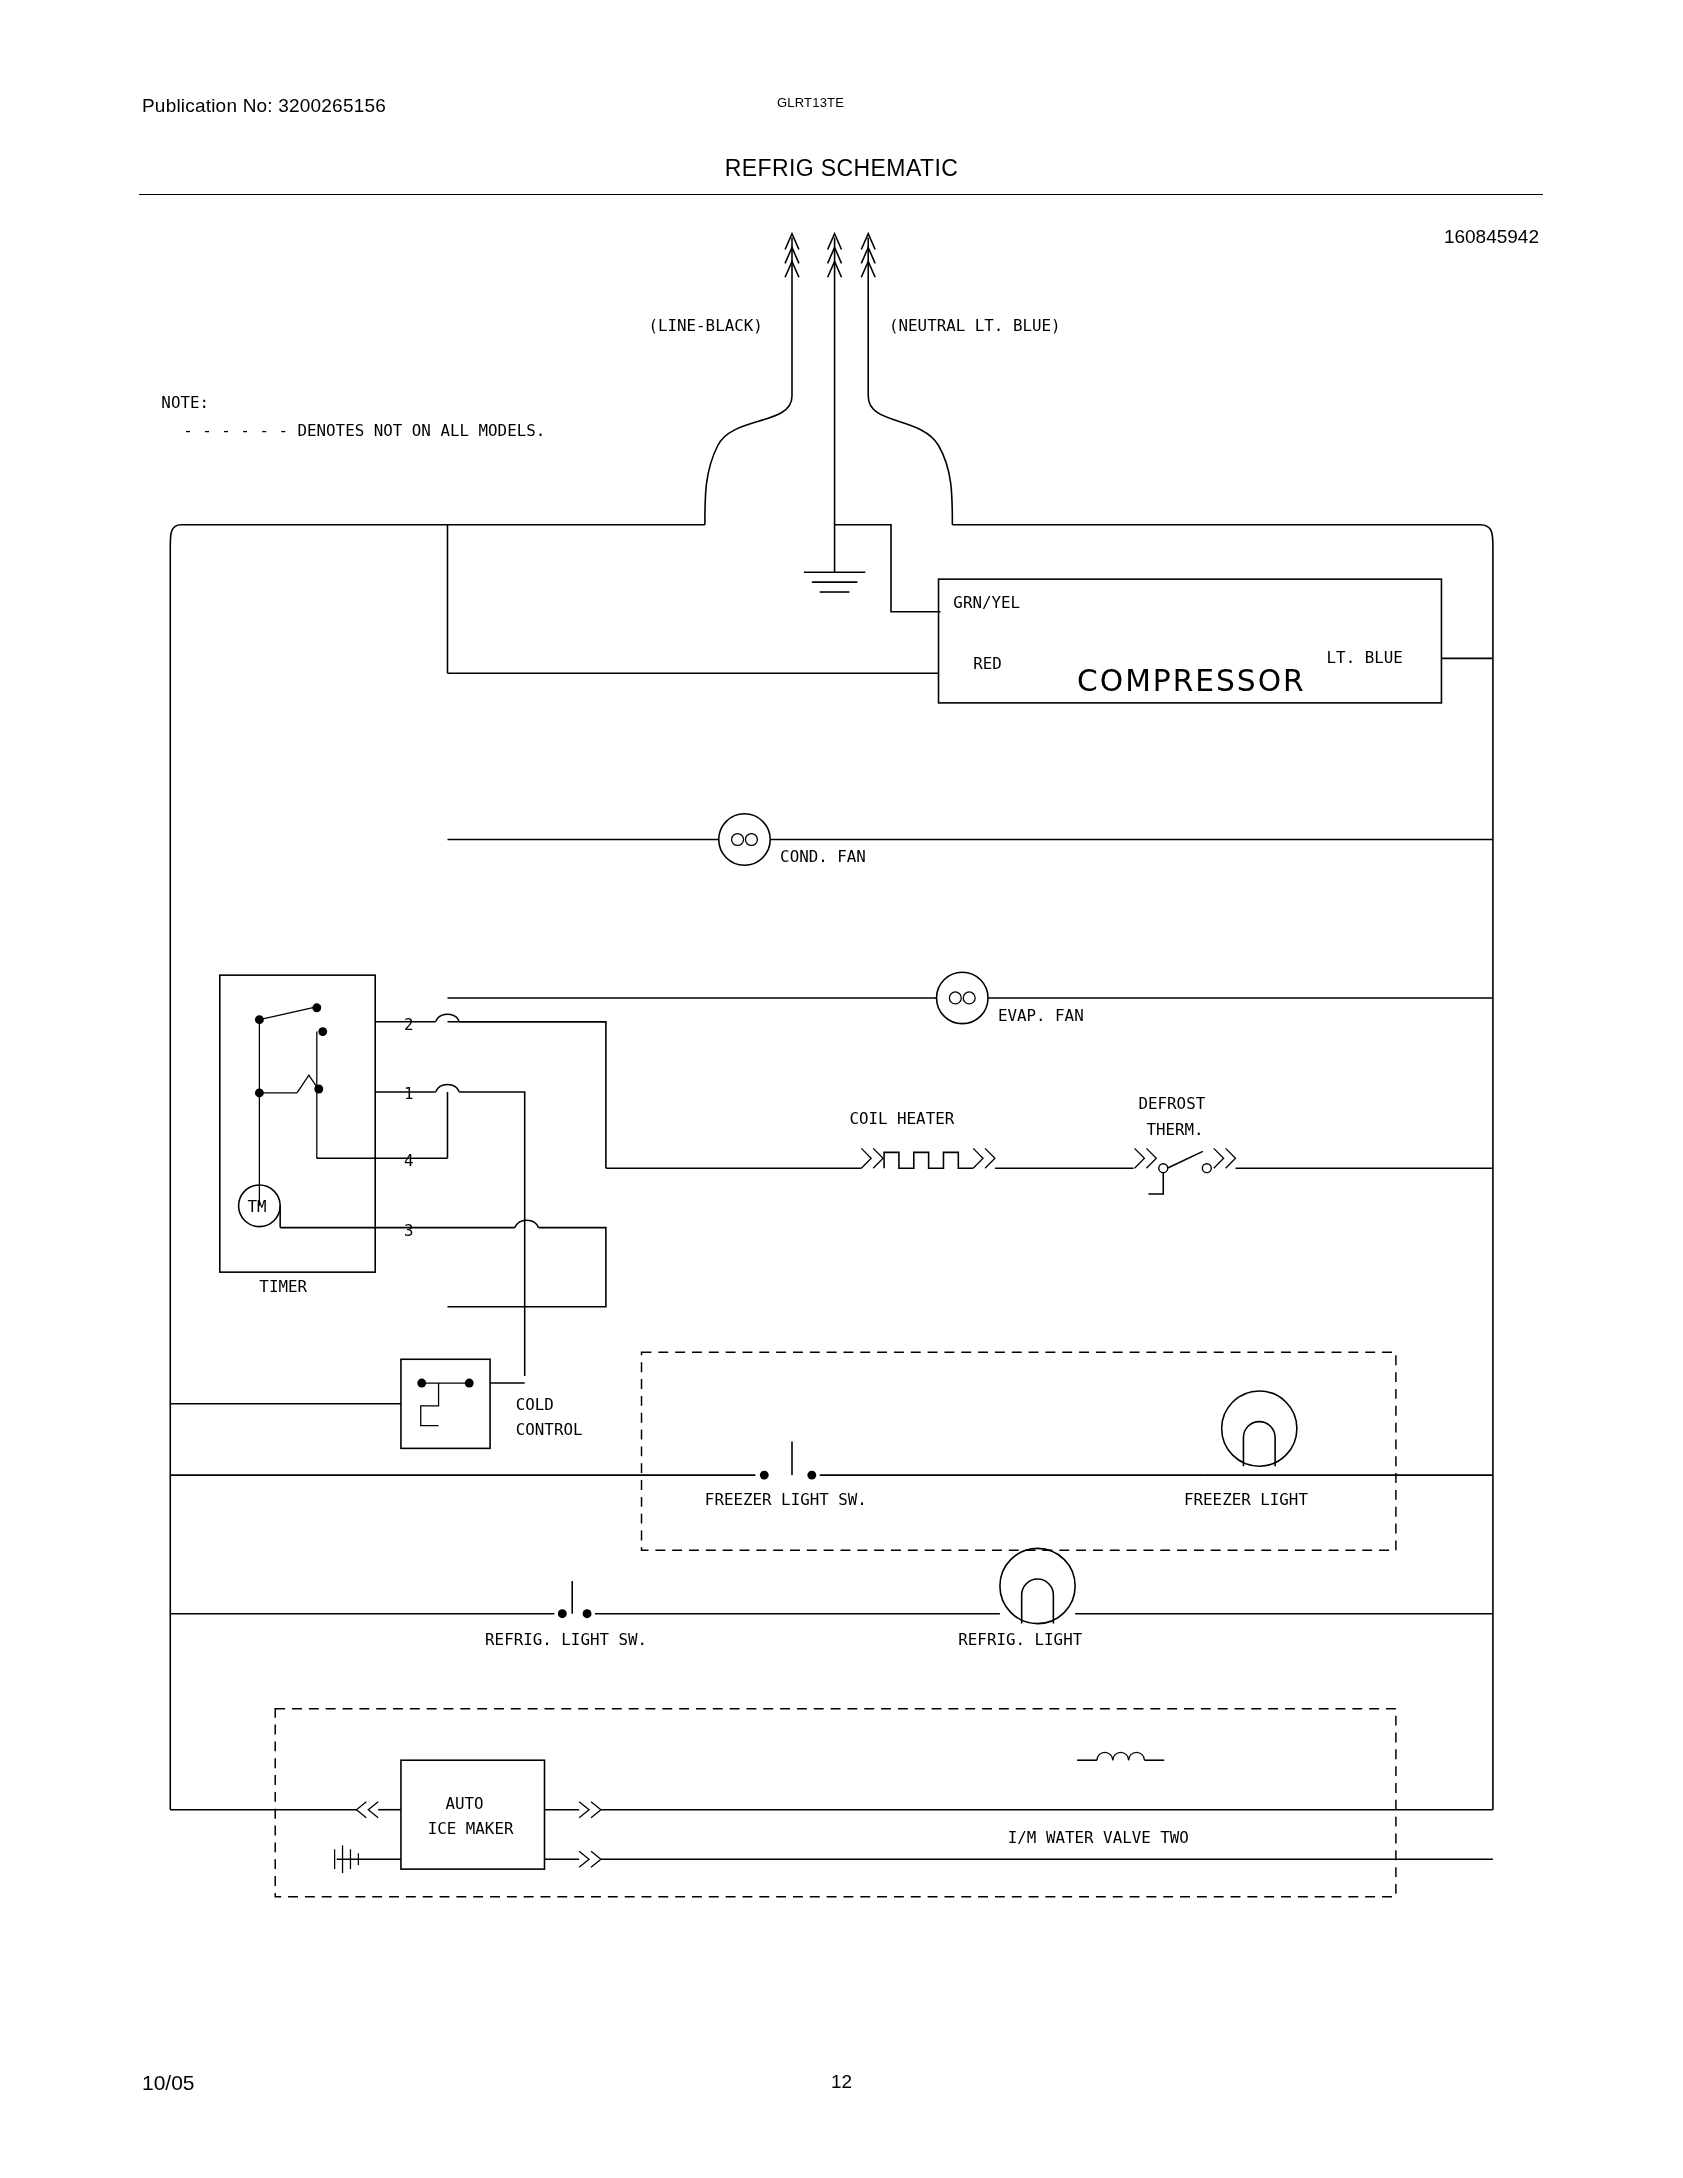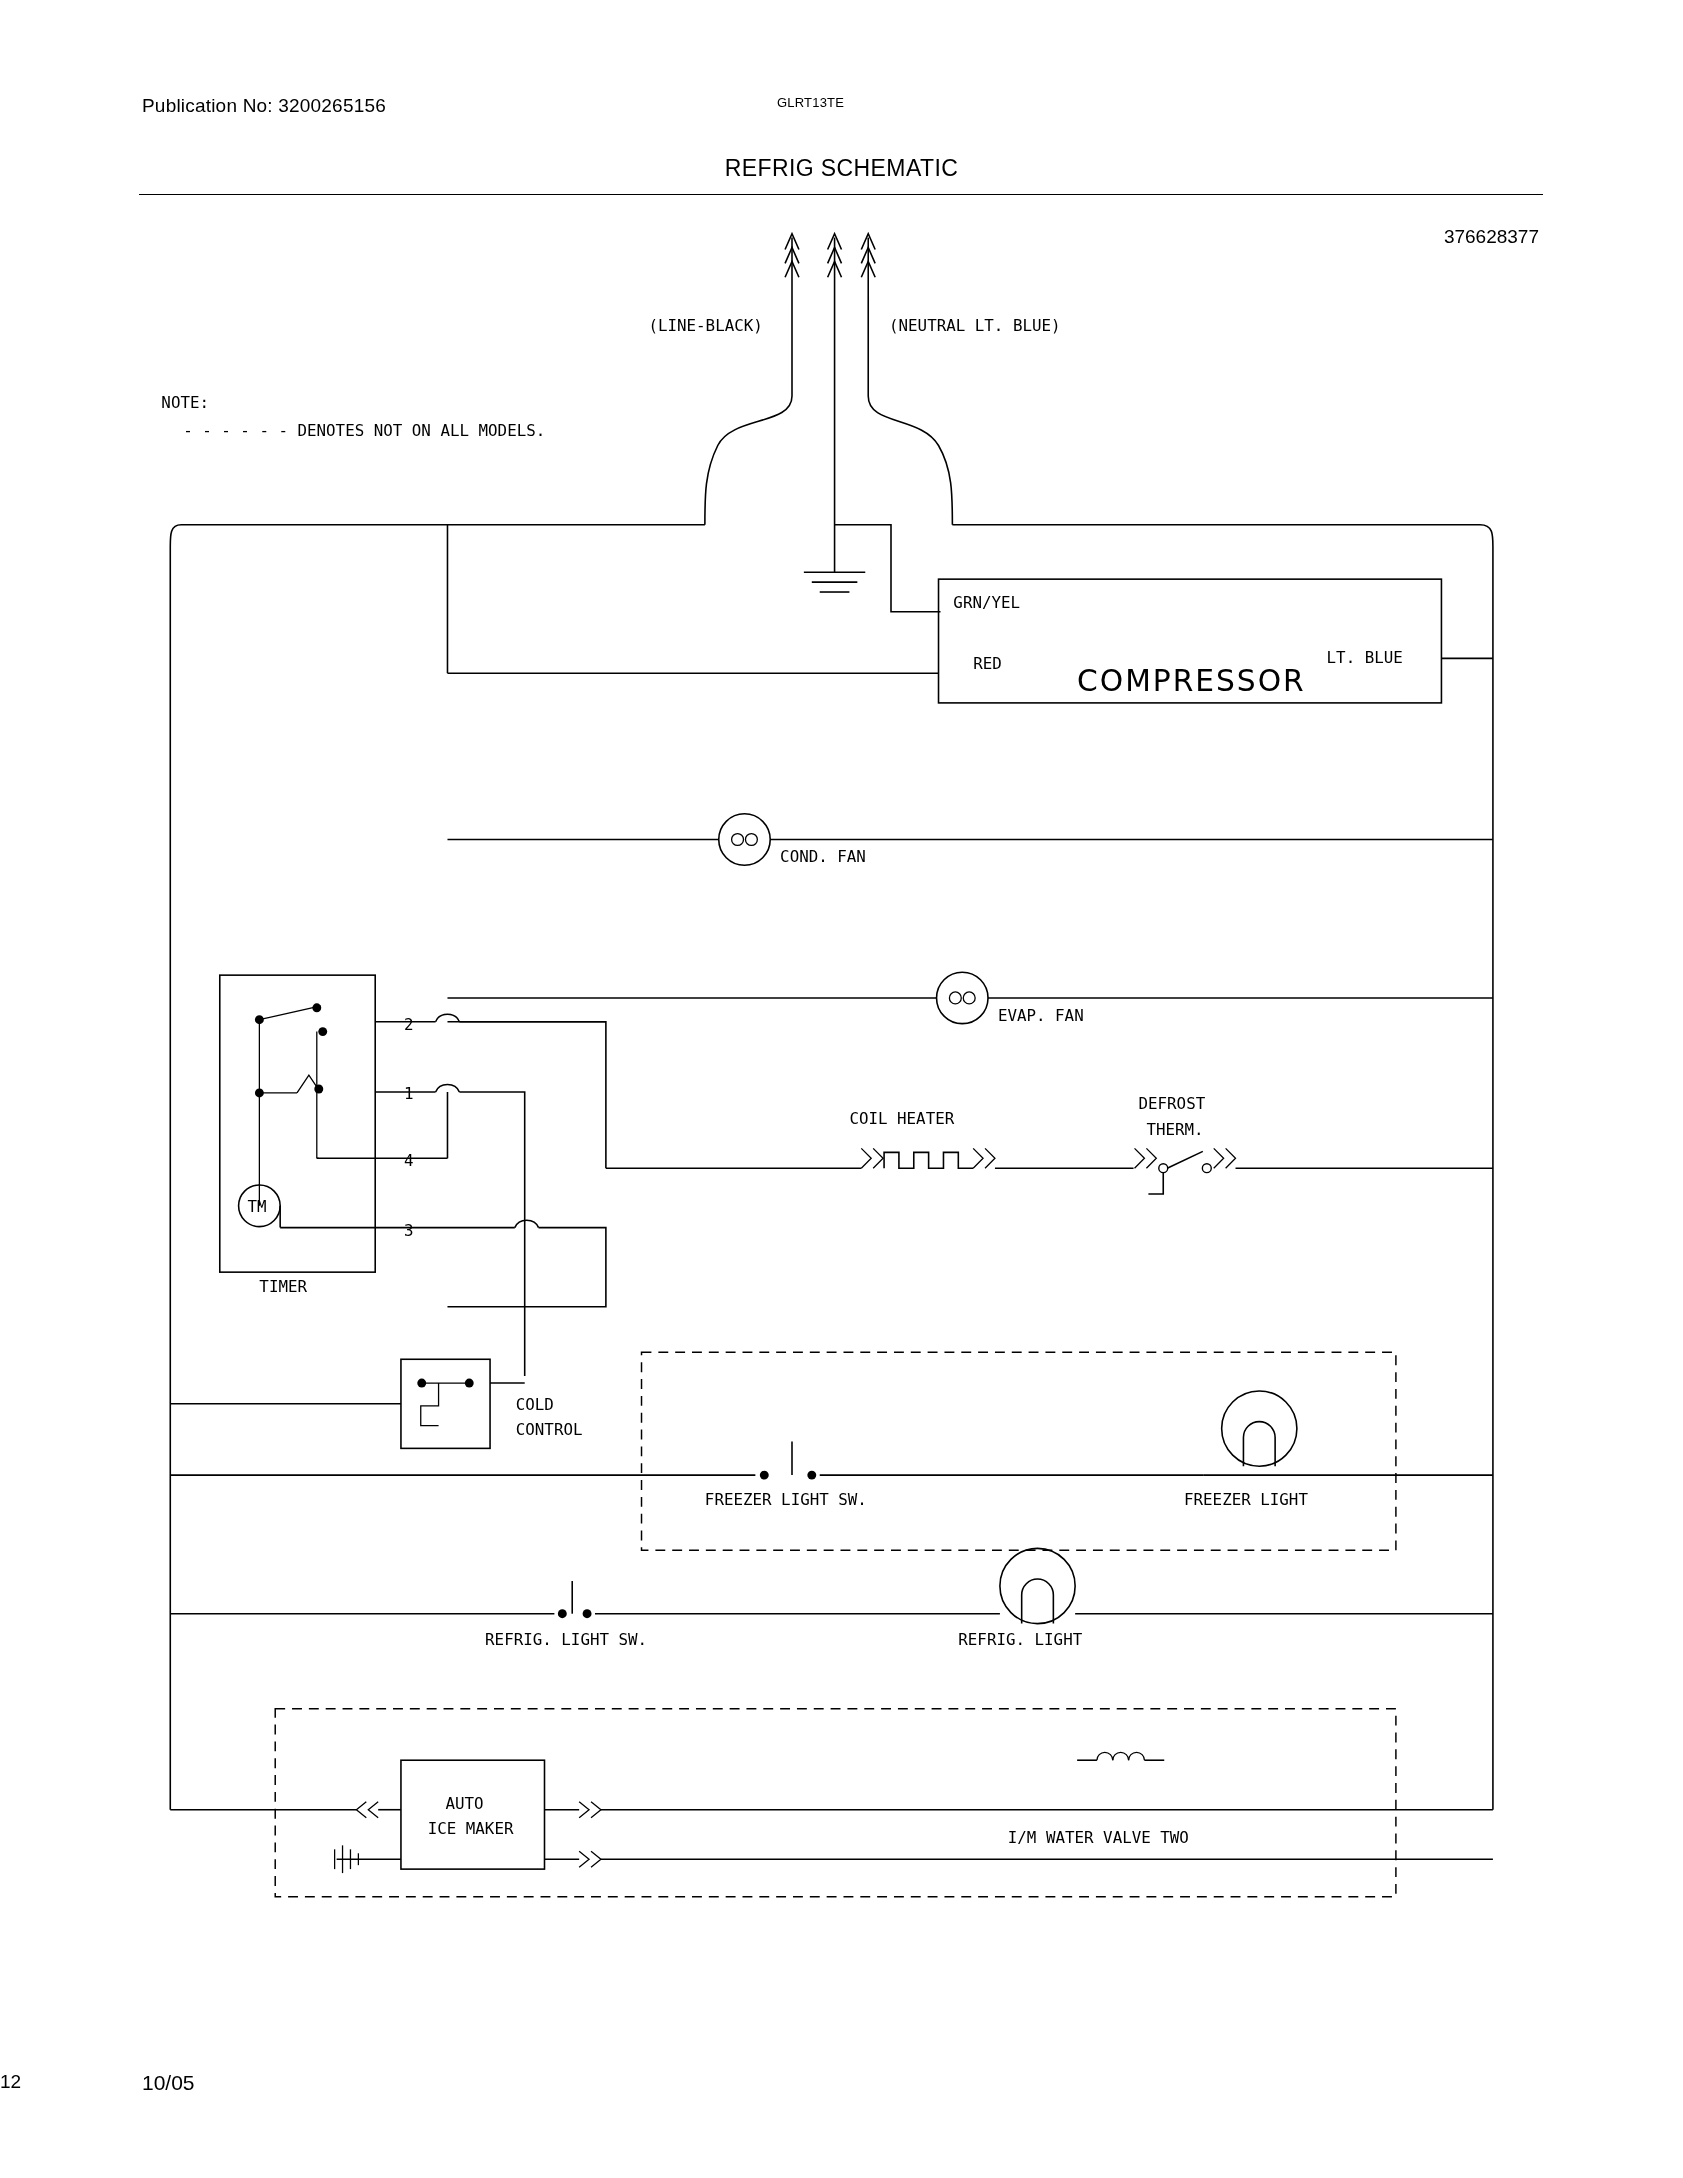--- a/index.html
+++ b/index.html
@@ -62,21 +62,21 @@
     position: absolute;
     left: 142px;
     top: 2071px;
     font-size: 21px;
   }
   .footer-page {
     position: absolute;
     left: 0;
     top: 2071px;
     width: 1683px;
-    text-align: left;
+    text-align: center;
     font-size: 19px;
   }
   svg.schematic {
     position: absolute;
     left: 0;
     top: 0;
     width: 1683px;
     height: 2178px;
   }
   svg text {
@@ -97,21 +97,21 @@
 </style>
 </head>
 <body>
 
 <div class="page">
 
   <div class="hdr-left">Publication No: 3200265156</div>
   <div class="hdr-model">GLRT13TE</div>
   <div class="hdr-title">REFRIG SCHEMATIC</div>
   <div class="rule"></div>
-  <div class="doc-number">376628377</div>
+  <div class="doc-number">160845942</div>
 
   <svg class="schematic" viewBox="0 0 1700 2200">
 
     <g>
 
       <path class="ln" d="M800 240 L800 300"></path>
       <path class="ln" d="M793 252 L800 236 L807 252"></path>
       <path class="ln" d="M793 266 L800 250 L807 266"></path>
       <path class="ln" d="M793 280 L800 264 L807 280"></path>
 

